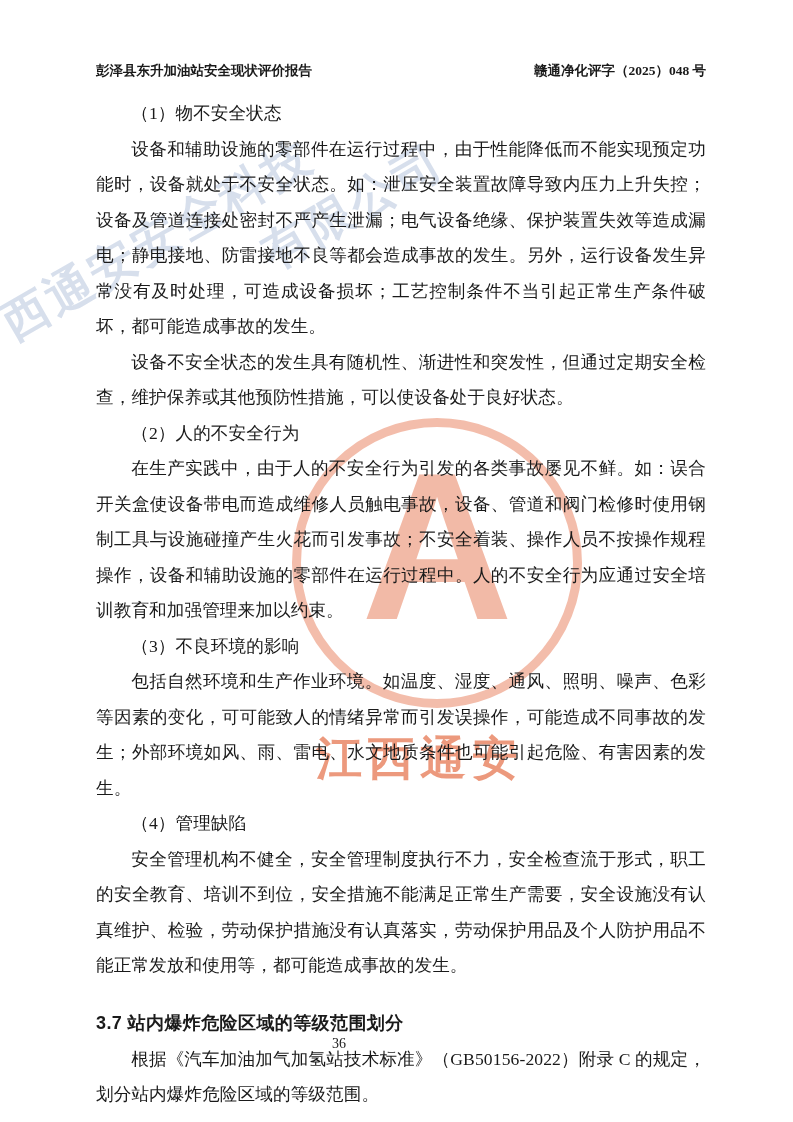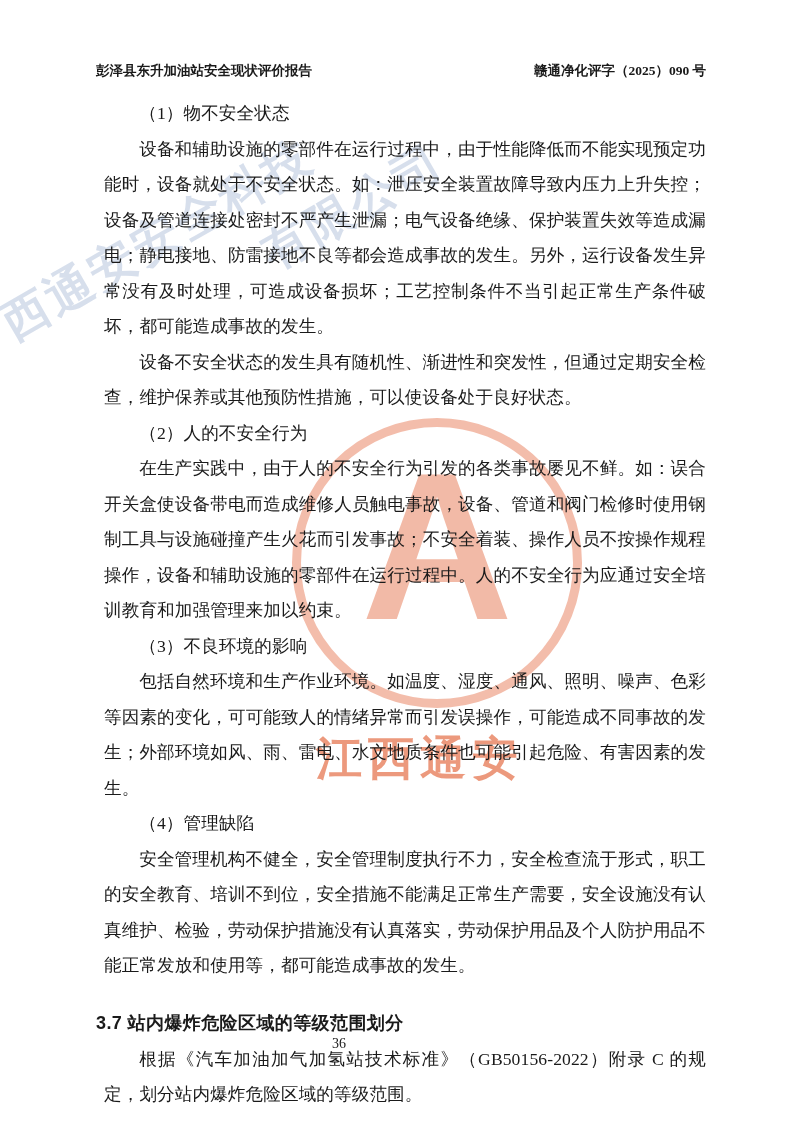--- a/index.html
+++ b/index.html
@@ -101,21 +101,21 @@
 
   
   .content {
     position: absolute;
     left: 96px;
     top: 96px;
     width: 610px;
     z-index: 10;
   }
   p.para {
-    margin: 0 0 0 8px;
+    margin: 0 0 0 0;
     font-size: 17.6px;
     line-height: 35.5px;
     text-align: justify;
     text-justify: inter-ideograph;
     letter-spacing: 0.1px;
   }
   p.indent { text-indent: 2em; }
   h3.section {
     margin: 22px 0 2px 0;
     font-size: 18px;
@@ -144,21 +144,21 @@
   <div class="watermark">
     <div class="wm-text-rot">西通安安全科技</div>
     <div class="wm-text-rot2">有限公司</div>
     <div class="wm-ring"></div>
     <div class="wm-a">A</div>
     <div class="wm-brand">江西通安</div>
   </div>
 
   <div class="header">
     <span class="header-left">彭泽县东升加油站安全现状评价报告</span>
-    <span class="header-right">赣通净化评字（2025）090 号</span>
+    <span class="header-right">赣通净化评字（2025）048 号</span>
   </div>
 
   <div class="content">
     <p class="para indent">（1）物不安全状态</p>
     <p class="para indent">设备和辅助设施的零部件在运行过程中，由于性能降低而不能实现预定功能时，设备就处于不安全状态。如：泄压安全装置故障导致内压力上升失控；设备及管道连接处密封不严产生泄漏；电气设备绝缘、保护装置失效等造成漏电；静电接地、防雷接地不良等都会造成事故的发生。另外，运行设备发生异常没有及时处理，可造成设备损坏；工艺控制条件不当引起正常生产条件破坏，都可能造成事故的发生。</p>
     <p class="para indent">设备不安全状态的发生具有随机性、渐进性和突发性，但通过定期安全检查，维护保养或其他预防性措施，可以使设备处于良好状态。</p>
     <p class="para indent">（2）人的不安全行为</p>
     <p class="para indent">在生产实践中，由于人的不安全行为引发的各类事故屡见不鲜。如：误合开关盒使设备带电而造成维修人员触电事故，设备、管道和阀门检修时使用钢制工具与设施碰撞产生火花而引发事故；不安全着装、操作人员不按操作规程操作，设备和辅助设施的零部件在运行过程中。人的不安全行为应通过安全培训教育和加强管理来加以约束。</p>
     <p class="para indent">（3）不良环境的影响</p>
     <p class="para indent">包括自然环境和生产作业环境。如温度、湿度、通风、照明、噪声、色彩等因素的变化，可可能致人的情绪异常而引发误操作，可能造成不同事故的发生；外部环境如风、雨、雷电、水文地质条件也可能引起危险、有害因素的发生。</p>

